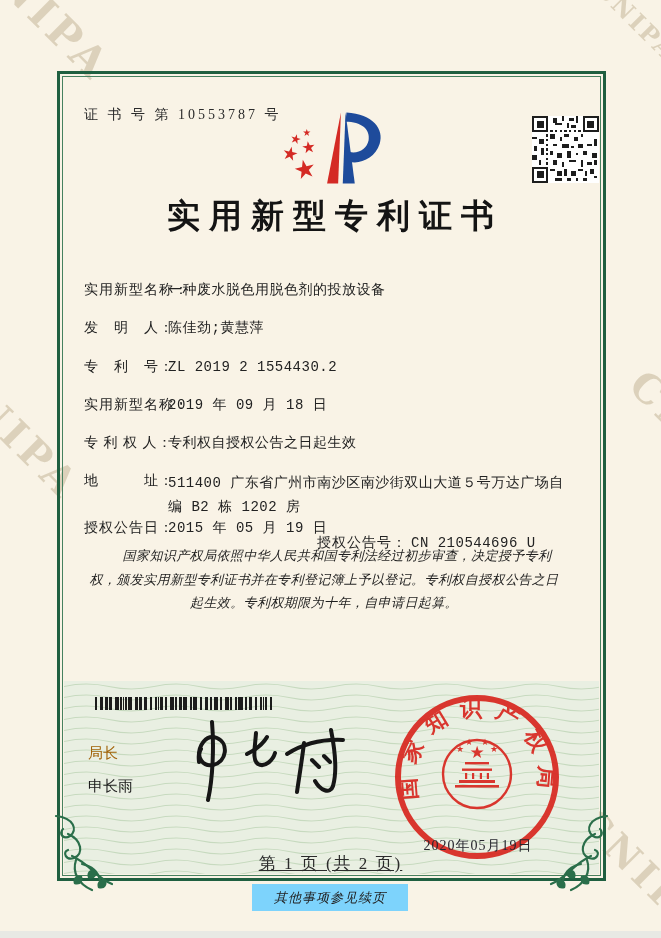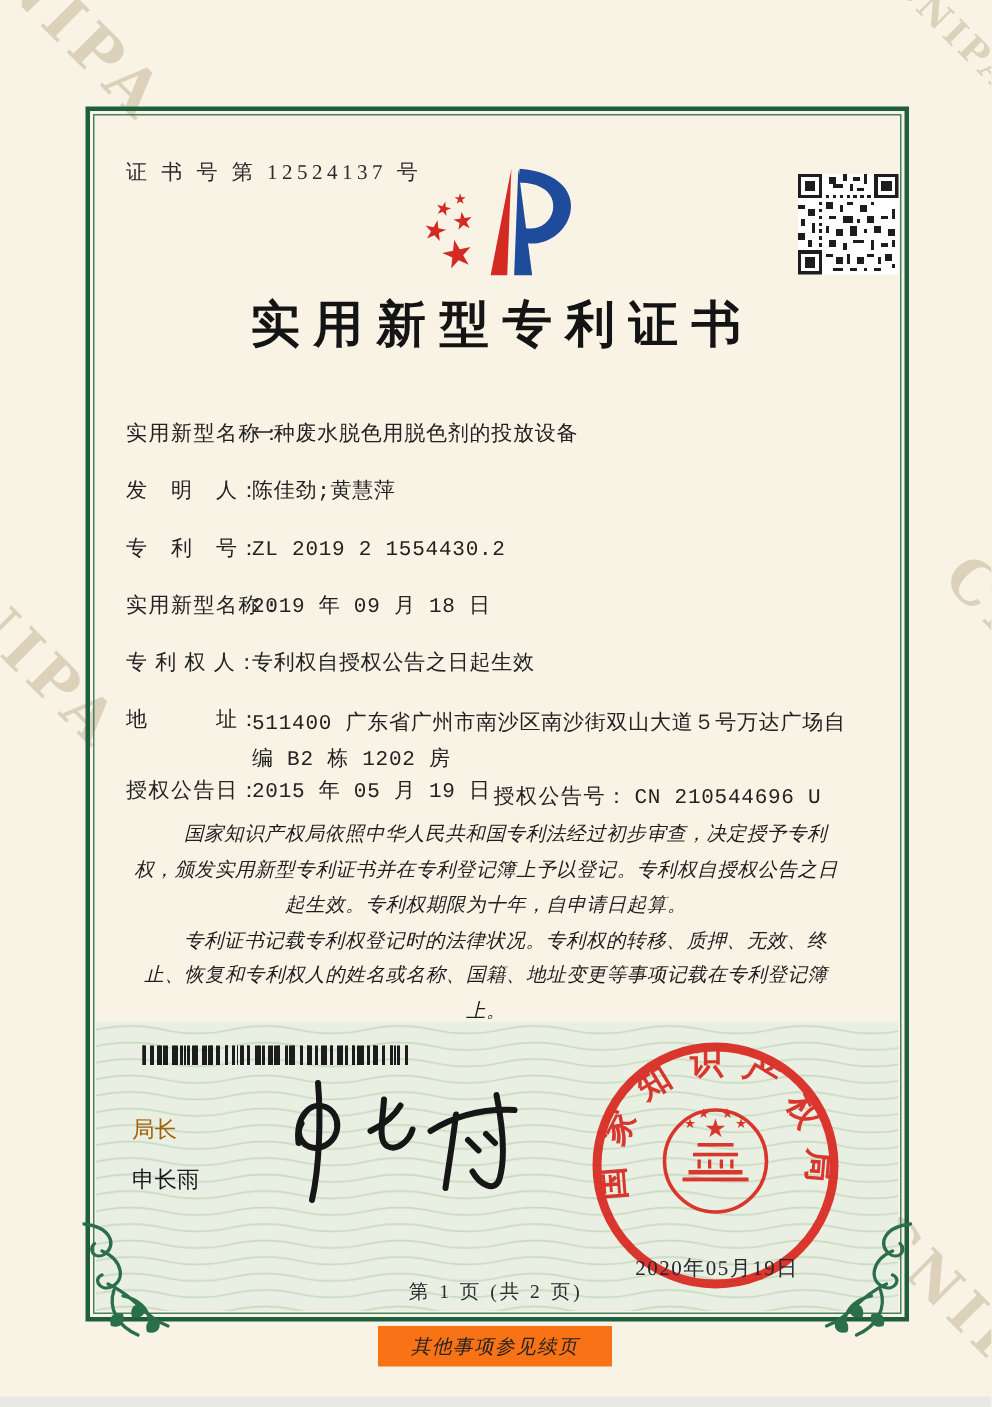--- a/index.html
+++ b/index.html
@@ -27,43 +27,43 @@
   .logo{position:absolute;left:268px;top:92px;}
   .qr{position:absolute;left:532px;top:116px;}
   .title{position:absolute;left:0;right:0;top:194px;text-align:center;font-size:33px;
          font-weight:bold;letter-spacing:9px;padding-left:9px;color:#141414;}
   
   .fields{position:absolute;left:84px;top:280px;width:480px;font-size:14px;}
   .frow{position:absolute;left:0;line-height:20px;white-space:nowrap;}
   .frow .lbl{display:inline-block;width:84px;letter-spacing:1px;vertical-align:top;}
   .frow .val{display:inline-block;vertical-align:top;letter-spacing:0.5px;font-family:Liberation Mono, monospace;}
   .frow.addr .val{white-space:normal;width:408px;line-height:24px;}
-  .pair2{position:absolute;left:233px;top:4px;margin-left:12px;}
+  .pair2{position:absolute;left:233px;top:15px;}
   .pair2 .lbl{width:auto;margin-right:4px;}
   
   .paras{position:absolute;left:84px;top:544px;width:480px;font-size:13px;line-height:23.5px;
          font-style:italic;color:#1e1e1e;letter-spacing:0.4px;text-align:center;}
   .paras p{margin:0;text-indent:2em;}
   
   .barcode{position:absolute;left:95px;top:697px;width:177px;height:13px;
     background-image:
       repeating-linear-gradient(90deg,#1c1c1c 0 2px,rgba(0,0,0,0) 2px 5px),
       repeating-linear-gradient(90deg,#1c1c1c 0 1px,rgba(0,0,0,0) 1px 7px),
       repeating-linear-gradient(90deg,#1c1c1c 0 2px,rgba(0,0,0,0) 2px 11px);}
   .director-role{position:absolute;left:88px;top:744px;font-size:15px;
       font-family:"Liberation Sans",sans-serif;color:#a16207;}
   .director-name{position:absolute;left:88px;top:777px;font-size:15px;
       font-family:"Liberation Sans",sans-serif;color:#1b1b1b;}
   .sig{position:absolute;left:185px;top:710px;}
   .seal{position:absolute;left:392px;top:692px;}
   .seal-date{position:absolute;left:398px;top:837px;width:160px;text-align:center;
       font-size:14px;letter-spacing:1px;color:#26262e;z-index:5;}
-  .pageno{position:absolute;left:0;right:0;top:852px;text-align:center;font-size:13px;
-      letter-spacing:2px;color:#2b2b2b;}
-  .note-box{position:absolute;left:252px;top:884px;width:156px;height:27px;background:#f97316;
+  .pageno{position:absolute;left:0;right:0;top:852px;text-align:center;font-size:17px;
+      letter-spacing:2px;color:#2b2b2b;text-decoration:underline;}
+  .note-box{position:absolute;left:252px;top:884px;width:156px;height:27px;background:#7dd3fc;
       text-align:center;line-height:27px;font-size:13px;font-style:italic;color:#222;
       letter-spacing:1px;}
   .bottom-strip{position:absolute;left:0;top:931px;width:661px;height:7px;background:#e8e9e4;}
 </style>
 </head>
 <body>
 
 <div class="page">
 
   <div class="wm wm1">CNIPA</div>
@@ -110,21 +110,21 @@
         <path d="M44,54 C34,56 28,62 26,70"></path>
       </g>
       <g fill="#2a6e4a">
         <path d="M30,60 C36,58 40,62 38,68 C32,70 28,66 30,60Z"></path>
         <path d="M44,66 C50,64 54,68 52,74 C46,76 42,72 44,66Z"></path>
         <path d="M20,70 C26,68 30,72 28,78 C22,80 18,76 20,70Z"></path>
       </g>
     </svg>
   </div>
 
-  <div class="cert-no">证 书 号 第 12524137 号</div>
+  <div class="cert-no">证 书 号 第 10553787 号</div>
 
   <svg class="logo" width="120" height="100" viewBox="0 0 130 104">
     <defs>
       <polygon id="st" points="0,-1 0.225,-0.309 0.951,-0.309 0.363,0.118 0.588,0.809 0,0.382 -0.588,0.809 -0.363,0.118 -0.951,-0.309 -0.225,-0.309"></polygon>
     </defs>
     <g fill="#d42a24">
       <use href="#st" transform="translate(40,82) scale(11) rotate(-12)"></use>
       <use href="#st" transform="translate(24,65) scale(8) rotate(12)"></use>
       <use href="#st" transform="translate(44,58) scale(7) rotate(-8)"></use>
       <use href="#st" transform="translate(30,49) scale(5.5) rotate(14)"></use>
@@ -238,21 +238,20 @@
     <div class="frow" style="top:238px">
       <span class="lbl">授权公告日：</span><span class="val">2015 年 05 月 19 日</span>
       <span class="pair2">
         <span class="lbl">授权公告号：</span><span class="val">CN 210544696 U</span>
       </span>
     </div>
   </div>
 
   <div class="paras">
     <p>国家知识产权局依照中华人民共和国专利法经过初步审查，决定授予专利权，颁发实用新型专利证书并在专利登记簿上予以登记。专利权自授权公告之日起生效。专利权期限为十年，自申请日起算。</p>
-    <p>专利证书记载专利权登记时的法律状况。专利权的转移、质押、无效、终止、恢复和专利权人的姓名或名称、国籍、地址变更等事项记载在专利登记簿上。</p>
   </div>
 
   <div class="barcode"></div>
 
   <div class="director-role">局长</div>
   <div class="director-name">申长雨</div>
 
   <svg class="sig" width="175" height="100" viewBox="0 0 175 100">
     <g stroke="#161616" stroke-width="4" fill="none" stroke-linecap="round" stroke-linejoin="round">
       <path d="M14,52 C12,34 22,24 32,28 C44,33 42,52 28,55 C18,57 11,47 16,39"></path>

